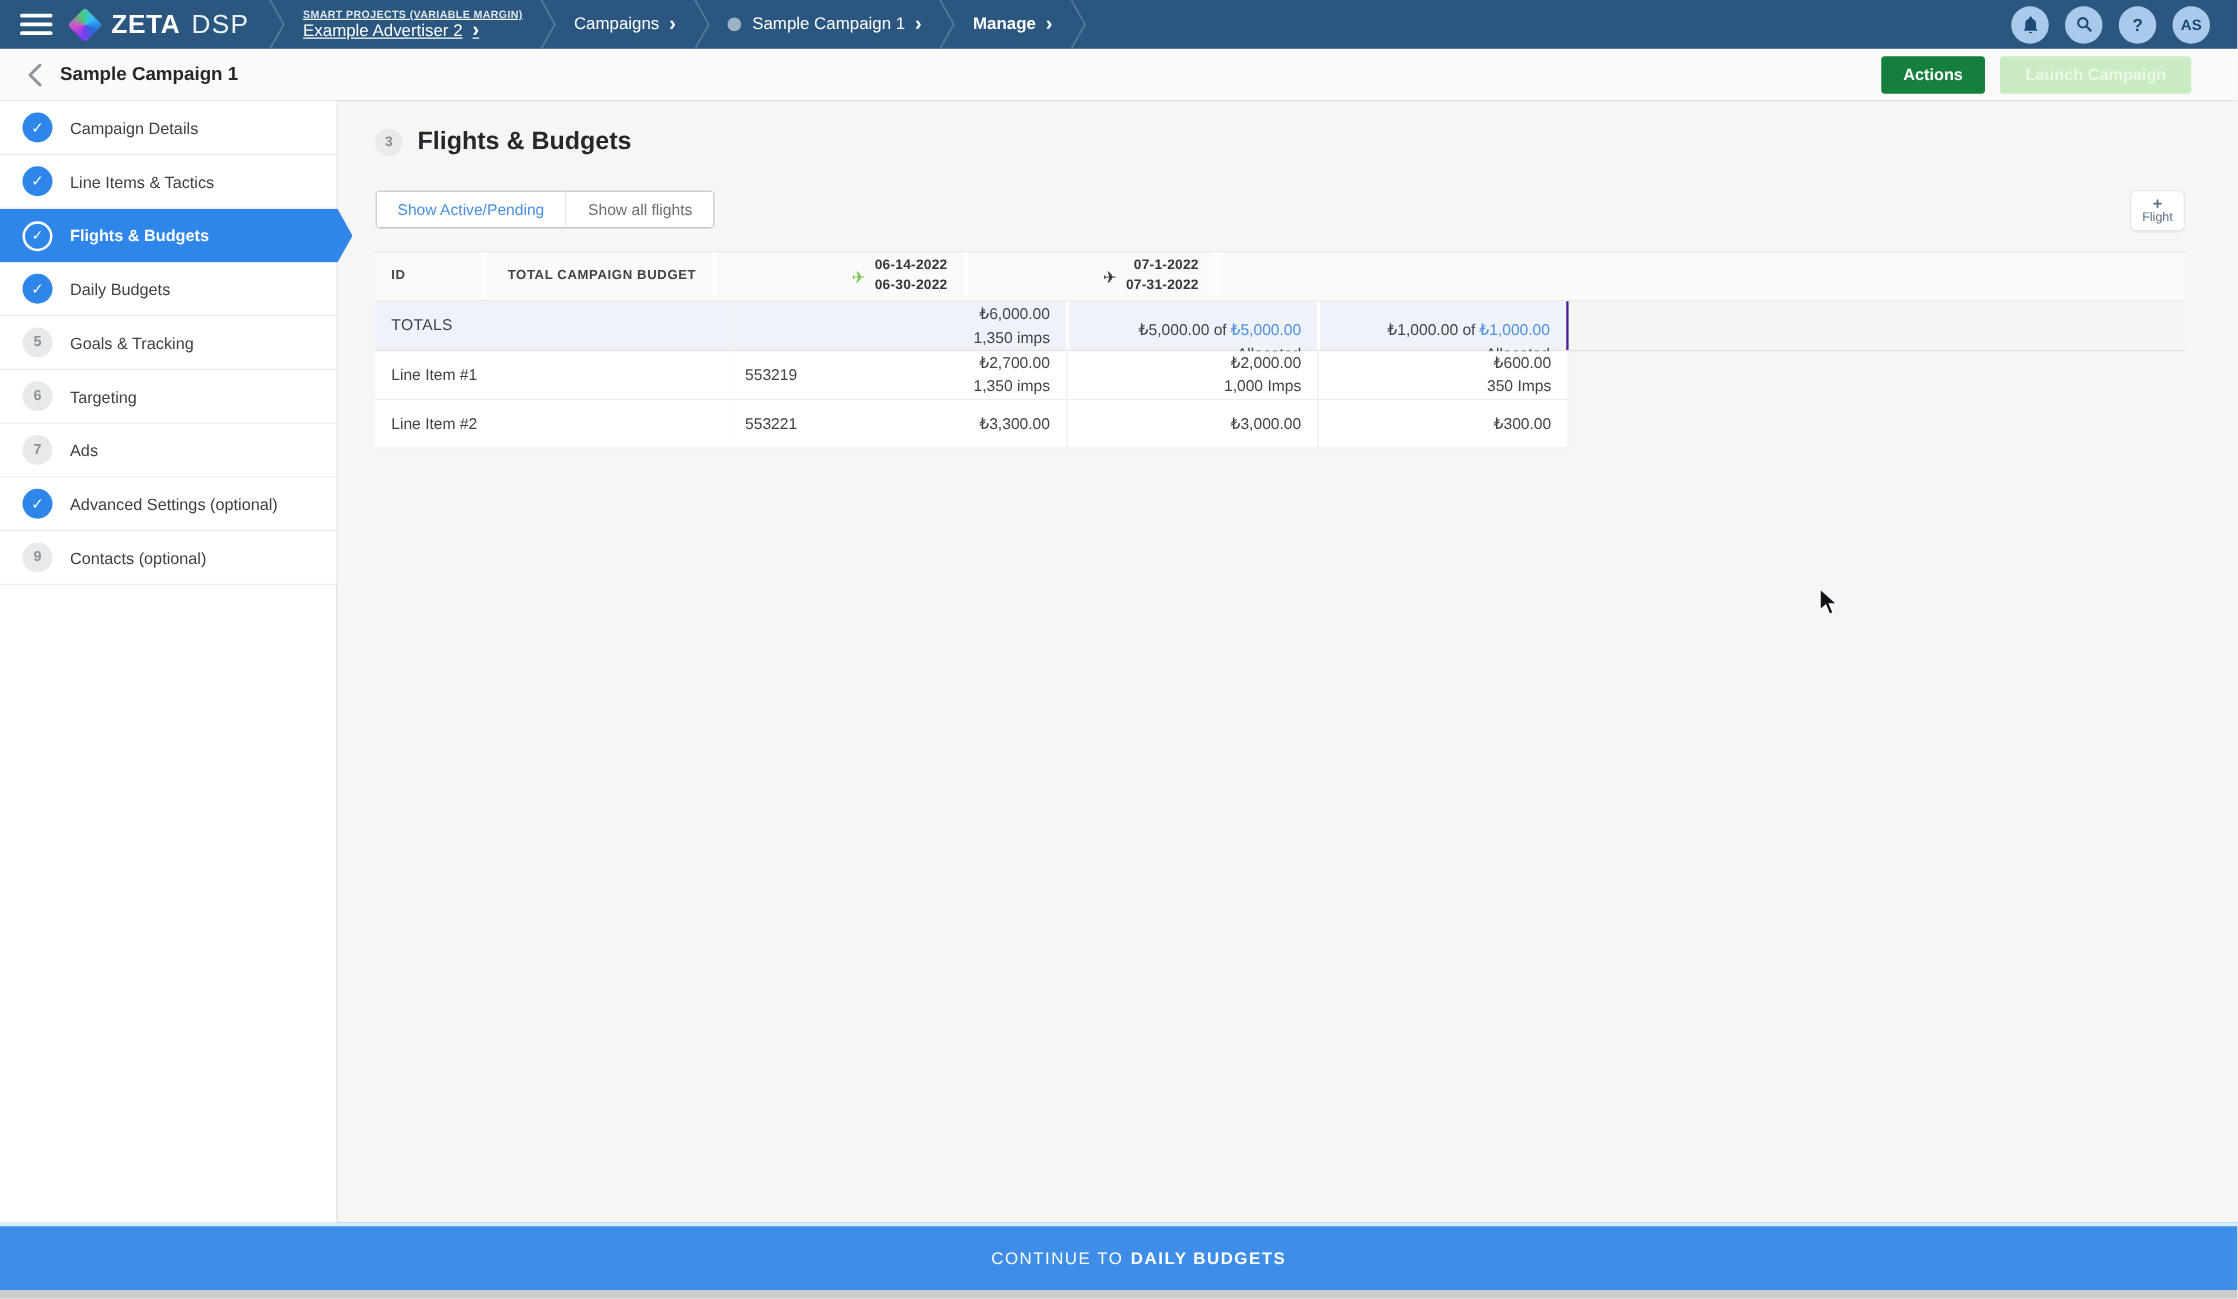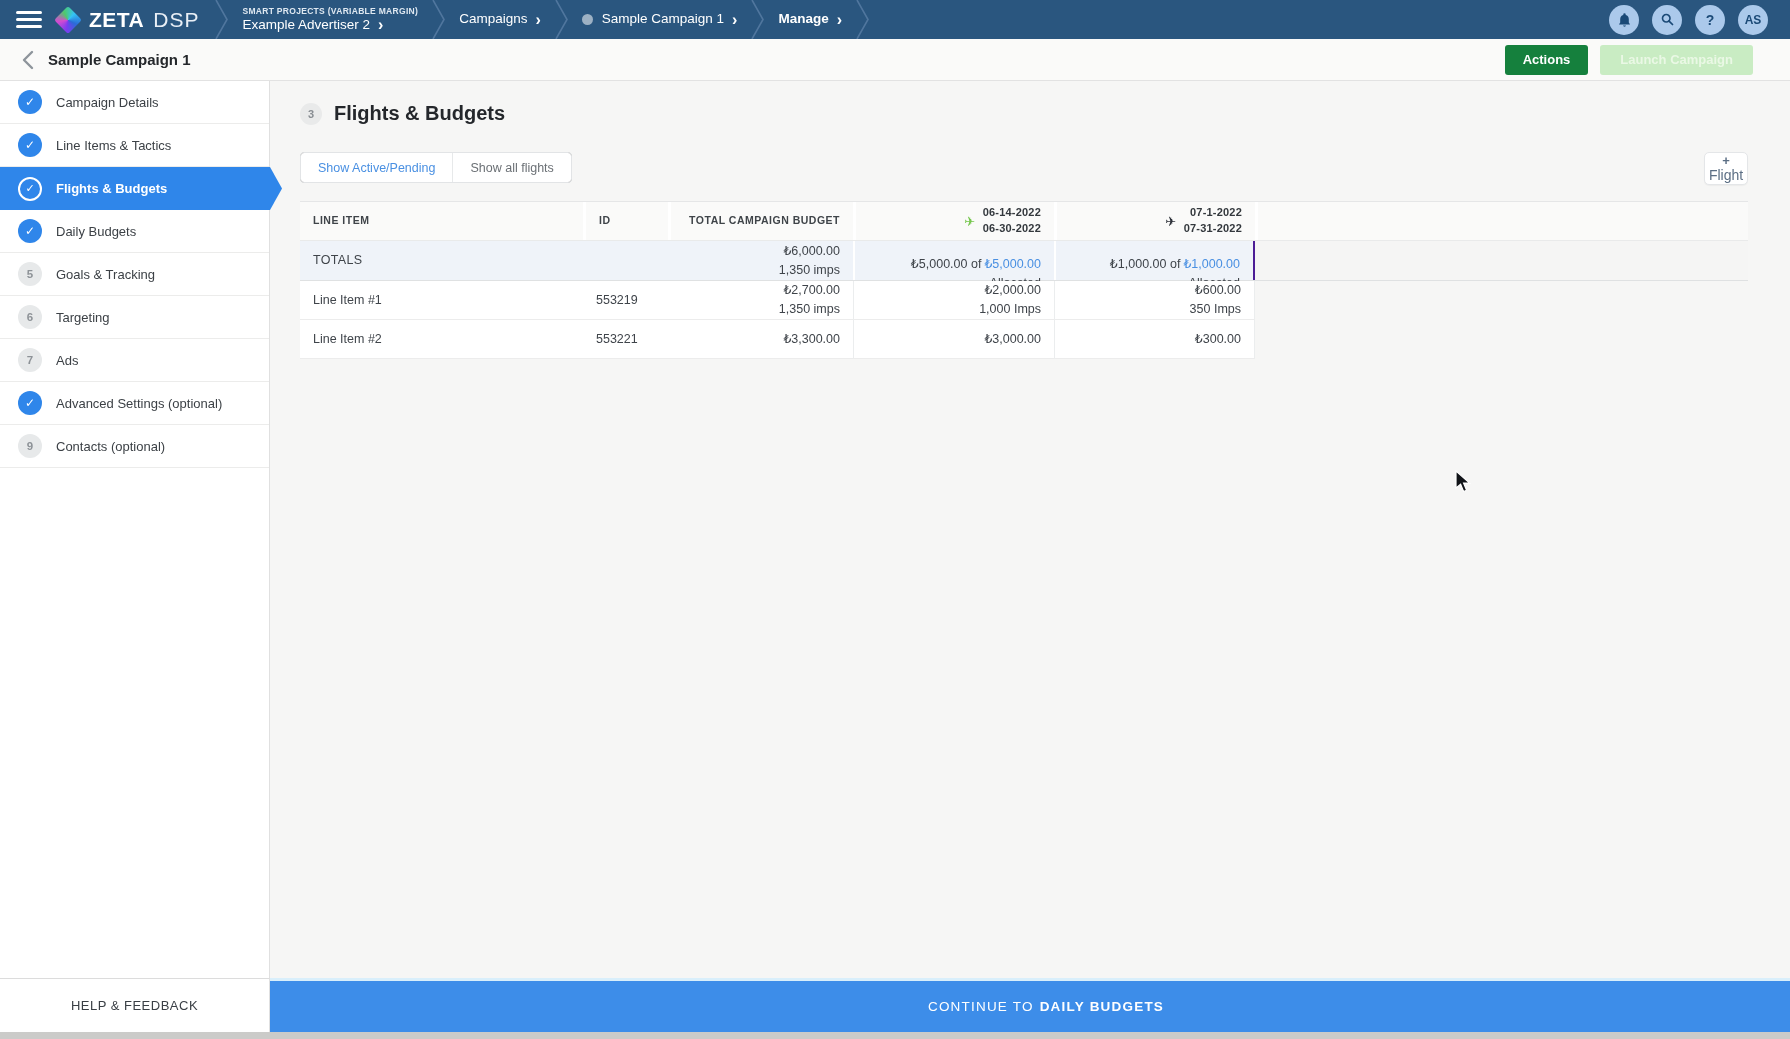--- a/index.html
+++ b/index.html
@@ -18,21 +18,21 @@
   }
   .hamburger { width:56px; display:flex; flex-direction:column; justify-content:center; gap:4px; padding-left:16px; cursor:pointer; }
   .hamburger span { width:26px; height:3px; background:#fff; border-radius:2px; }
   .logo { display:flex; align-items:center; gap:9px; padding-right:16px; }
   .logo-diamond { width:24px; height:24px; border-radius:3px; transform:rotate(45deg) scale(.82);
     background:conic-gradient(from 0deg,#34c3f5,#2a6bd8,#7b3cf0,#d44bd0,#4fc96a,#34c3f5); }
   .logo-zeta { font-size:21px; font-weight:800; letter-spacing:.5px; }
   .logo-dsp { font-size:21px; font-weight:300; letter-spacing:1px; color:#e9eff6; }
   .crumb-sep { align-self:stretch; flex:0 0 auto; }
   .crumb { display:flex; align-items:center; padding:0 14px; cursor:pointer; white-space:nowrap; }
-  .crumb-2line { flex-direction:column; align-items:flex-start; justify-content:center; }
+  .crumb-2line { flex-direction:column; align-items:flex-start; justify-content:center;text-decoration:underline; }
   .crumb-eyebrow { font-size:8.5px; font-weight:700; letter-spacing:.3px; color:#dfe8f1; line-height:1.3; }
   .crumb-main-row { display:flex; align-items:center; }
   .crumb-label { font-size:13.5px; color:#fff; line-height:1.2; }
   .crumb-label.bold { font-weight:700; }
   .crumb-chev { font-size:16px; font-weight:700; margin-left:8px; color:#fff; line-height:1; }
   .crumb-dot { width:11px; height:11px; border-radius:50%; background:#9db1c4; margin-right:9px; }
   .topnav-spacer { flex:1; }
   .nav-circles { display:flex; align-items:center; gap:13px; padding-right:22px; }
   .nav-circle { width:30px; height:30px; border-radius:50%; background:#abc9eb; color:#1b4a77;
     display:flex; align-items:center; justify-content:center; font-weight:700; font-size:12px; cursor:pointer; }
@@ -72,21 +72,21 @@
   .toolbar-row { display:flex; align-items:flex-start; margin-top:27px; }
   .seg-group { display:flex; background:#737373; border:1px solid #e2e4e6; border-radius:4px; overflow:hidden; height:31px; }
   .seg-btn { padding:0 17px; font-size:12.5px; display:flex; align-items:center; cursor:pointer; background:#fff; border:none; font-family:inherit; }
   .seg-btn.on { color:#4a90e2; }
   .seg-btn.off { color:#6b7075; border-left:1px solid #e7e9ea; }
   .toolbar-spacer { flex:1; }
   .add-flight { width:44px; height:33px; background:#fff; border:1px solid #e4e6e8; border-radius:5px;
     box-shadow:0 1px 1px rgba(0,0,0,.04); display:flex; flex-direction:column; align-items:center; justify-content:center;
     color:#5b6e84; cursor:pointer; }
   .add-flight .plus { font-size:13px; font-weight:700; line-height:1; }
-  .add-flight .lbl { font-size:14px; line-height:1.2; }
+  .add-flight .lbl { font-size:10px; line-height:1.2; }
 
   
   .ftable { margin-top:16px; }
   .trow { display:flex; align-items:stretch; }
   .cell { display:flex; flex-direction:column; justify-content:center; padding:0 13px; line-height:1.5; }
   .c-li { width:283px; }
   .c-id { width:85px; }
   .c-bud { width:185px; align-items:flex-end; text-align:right; }
   .c-f1, .c-f2 { width:201px; align-items:flex-end; text-align:right; }
   .c-fill { flex:1; }
@@ -270,21 +270,20 @@
       </div>
       <div class="toolbar-spacer"></div>
       <div class="add-flight">
         <span class="plus">+</span>
         <span class="lbl">Flight</span>
       </div>
     </div>
 
     <div class="ftable">
       <div class="trow thead">
-        <div class="cell c-li">LINE ITEM</div>
         <div class="cell c-id">ID</div>
         <div class="cell c-bud">TOTAL CAMPAIGN BUDGET</div>
         <div class="cell c-f1 flight-head">
           <span class="plane" style="color:#76c74e;">✈</span>
           <span class="flight-dates">
             <span>06-14-2022</span>
             <span>06-30-2022</span>
           </span>
         </div>
         <div class="cell c-f2 flight-head">
@@ -349,21 +348,20 @@
         <div class="cell c-f2">
           <span>₺300.00</span>
         </div>
         <div class="cell c-fill"></div>
       </div>
     </div>
   </main>
 </div>
 
 <div class="footer-bars">
-  <div class="help-cell">HELP &amp; FEEDBACK</div>
   <div class="continue-bar">
     <span>CONTINUE TO</span>
     <span class="emph">DAILY BUDGETS</span>
   </div>
 </div>
 <div class="os-strip"></div>
 
 <svg class="cursor" width="17" height="23" viewBox="0 0 17 23">
   <path d="M1 1 L1 18 L5.6 14.2 L8.6 21.5 L11.6 20.2 L8.6 13.1 L14.6 13.1 Z" fill="#111418" stroke="#fff" stroke-width="1.2"></path>
 </svg>

